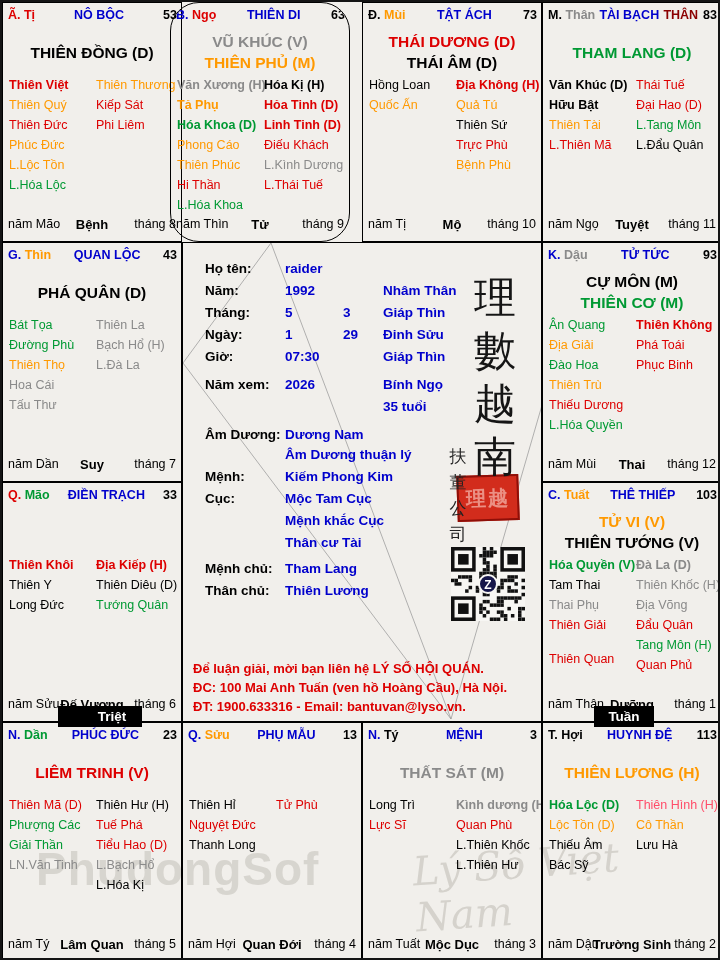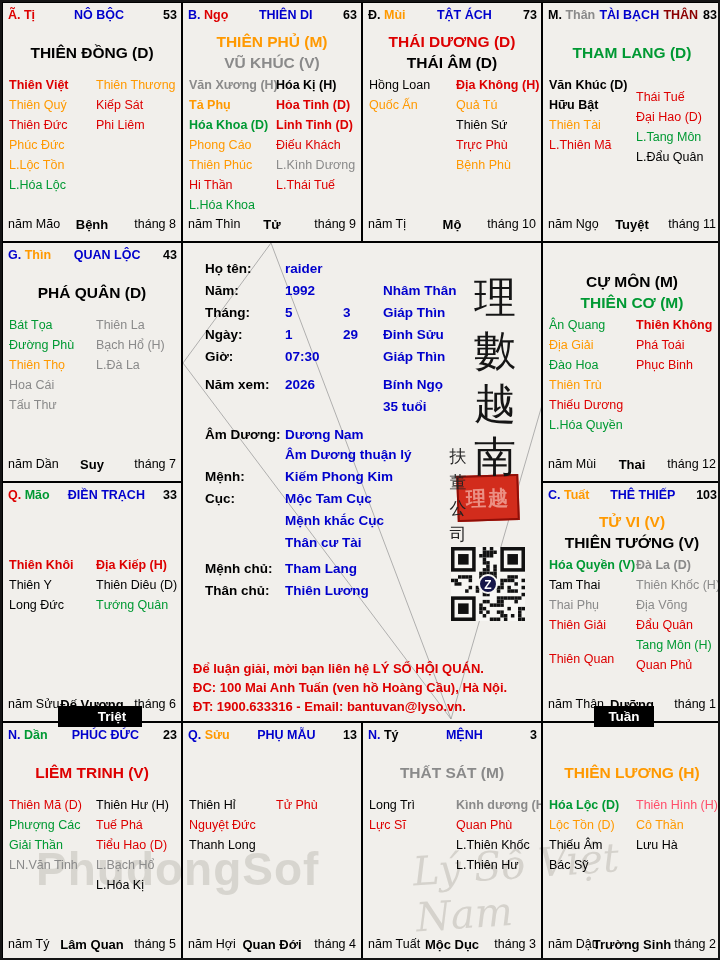--- a/index.html
+++ b/index.html
@@ -270,29 +270,29 @@
         <div class="p-star" style="color: rgb(255, 153, 0);">Thiên Thương</div>
         <div class="p-star" style="color: rgb(221, 0, 0);">Kiếp Sát</div>
         <div class="p-star" style="color: rgb(221, 0, 0);">Phi Liêm</div>
       </div>
       <div class="p-foot">
         <span class="p-year">năm Mão</span>
         <span class="p-stage">Bệnh</span>
         <span class="p-month">tháng 8</span>
       </div>
     </div>
-    <div class="palace" style="left: 180px; top: 0px;">
+    <div class="palace" style="left: 168px; top: 0px; border-radius: 29px;">
       <div class="p-head">
         <span class="p-prefix"><span style="color: rgb(0, 0, 204);">B.</span>&nbsp;<span style="color: rgb(221, 0, 0);">Ngọ</span></span>
         <span class="p-name">THIÊN DI</span>
         <span class="p-num">63</span>
       </div>
       <div class="p-mains">
+        <div class="p-main" style="color: rgb(138, 138, 138);">VŨ KHÚC (V)</div>
         <div class="p-main" style="color: rgb(255, 153, 0);">THIÊN PHỦ (M)</div>
-        <div class="p-main" style="color: rgb(138, 138, 138);">VŨ KHÚC (V)</div>
       </div>
       <div class="p-col p-left">
         <div class="p-star b" style="color: rgb(138, 138, 138);">Văn Xương (H)</div>
         <div class="p-star b" style="color: rgb(255, 153, 0);">Tả Phụ</div>
         <div class="p-star b" style="color: rgb(0, 153, 51);">Hóa Khoa (D)</div>
         <div class="p-star" style="color: rgb(255, 153, 0);">Phong Cáo</div>
         <div class="p-star" style="color: rgb(255, 153, 0);">Thiên Phúc</div>
         <div class="p-star" style="color: rgb(221, 0, 0);">Hi Thần</div>
         <div class="p-star" style="color: rgb(0, 153, 51);">L.Hóa Khoa</div>
       </div>
@@ -347,21 +347,21 @@
       <div class="p-mains">
         <div class="p-main" style="color: rgb(0, 153, 51);">THAM LANG (D)</div>
       </div>
       <div class="p-col p-left">
         <div class="p-star b" style="color: rgb(0, 0, 0);">Văn Khúc (D)</div>
         <div class="p-star b" style="color: rgb(0, 0, 0);">Hữu Bật</div>
         <div class="p-star" style="color: rgb(255, 153, 0);">Thiên Tài</div>
         <div class="p-star" style="color: rgb(221, 0, 0);">L.Thiên Mã</div>
       </div>
       <div class="p-col p-right">
-        <div class="p-star" style="color: rgb(221, 0, 0); margin-top: 12px;">Thái Tuế</div>
+        <div class="p-star" style="color: rgb(221, 0, 0);">Thái Tuế</div>
         <div class="p-star" style="color: rgb(221, 0, 0);">Đại Hao (D)</div>
         <div class="p-star" style="color: rgb(0, 153, 51);">L.Tang Môn</div>
         <div class="p-star" style="color: rgb(0, 0, 0);">L.Đẩu Quân</div>
       </div>
       <div class="p-foot">
         <span class="p-year">năm Ngọ</span>
         <span class="p-stage">Tuyệt</span>
         <span class="p-month">tháng 11</span>
       </div>
     </div>
@@ -386,20 +386,25 @@
         <div class="p-star" style="color: rgb(138, 138, 138);">Bạch Hổ (H)</div>
         <div class="p-star" style="color: rgb(138, 138, 138);">L.Đà La</div>
       </div>
       <div class="p-foot">
         <span class="p-year">năm Dần</span>
         <span class="p-stage">Suy</span>
         <span class="p-month">tháng 7</span>
       </div>
     </div>
     <div class="palace" style="left: 540px; top: 240px;">
+      <div class="p-head">
+        <span class="p-prefix"><span style="color: rgb(0, 0, 204);">K.</span>&nbsp;<span style="color: rgb(138, 138, 138);">Dậu</span></span>
+        <span class="p-name">TỬ TỨC</span>
+        <span class="p-num">93</span>
+      </div>
       <div class="p-mains">
         <div class="p-main" style="color: rgb(0, 0, 0);">CỰ MÔN (M)</div>
         <div class="p-main" style="color: rgb(0, 153, 51);">THIÊN CƠ (M)</div>
       </div>
       <div class="p-col p-left">
         <div class="p-star" style="color: rgb(0, 153, 51);">Ân Quang</div>
         <div class="p-star" style="color: rgb(255, 153, 0);">Địa Giải</div>
         <div class="p-star" style="color: rgb(0, 153, 51);">Đào Hoa</div>
         <div class="p-star" style="color: rgb(255, 153, 0);">Thiên Trù</div>
         <div class="p-star" style="color: rgb(221, 0, 0);">Thiếu Dương</div>
@@ -538,20 +543,25 @@
         <div class="p-star" style="color: rgb(0, 0, 0);">L.Thiên Khốc</div>
         <div class="p-star" style="color: rgb(0, 0, 0);">L.Thiên Hư</div>
       </div>
       <div class="p-foot">
         <span class="p-year">năm Tuất</span>
         <span class="p-stage">Mộc Dục</span>
         <span class="p-month">tháng 3</span>
       </div>
     </div>
     <div class="palace" style="left: 540px; top: 720px;">
+      <div class="p-head">
+        <span class="p-prefix"><span style="color: rgb(0, 0, 0);">T.</span>&nbsp;<span style="color: rgb(0, 0, 0);">Hợi</span></span>
+        <span class="p-name">HUYNH ĐỆ</span>
+        <span class="p-num">113</span>
+      </div>
       <div class="p-mains">
         <div class="p-main" style="color: rgb(255, 153, 0);">THIÊN LƯƠNG (H)</div>
       </div>
       <div class="p-col p-left">
         <div class="p-star b" style="color: rgb(0, 153, 51);">Hóa Lộc (D)</div>
         <div class="p-star" style="color: rgb(255, 153, 0);">Lộc Tồn (D)</div>
         <div class="p-star" style="color: rgb(0, 0, 0);">Thiếu Âm</div>
         <div class="p-star" style="color: rgb(0, 0, 0);">Bác Sỹ</div>
       </div>
       <div class="p-col p-right">

